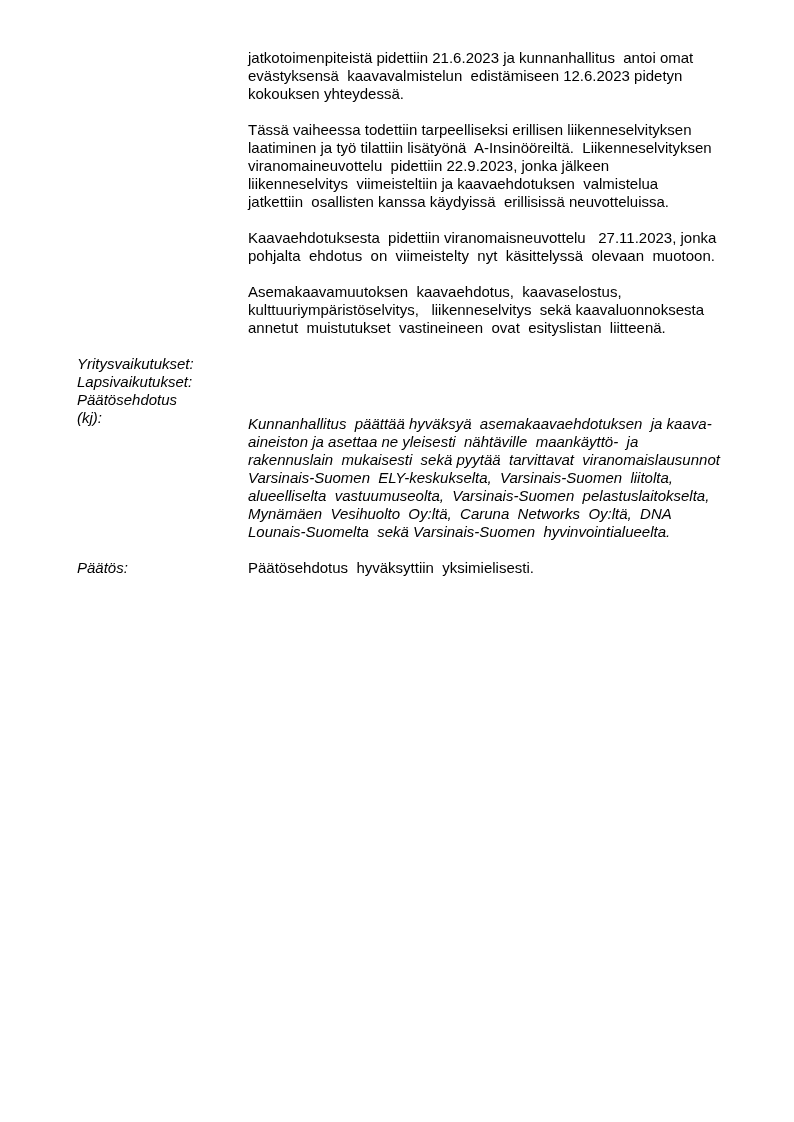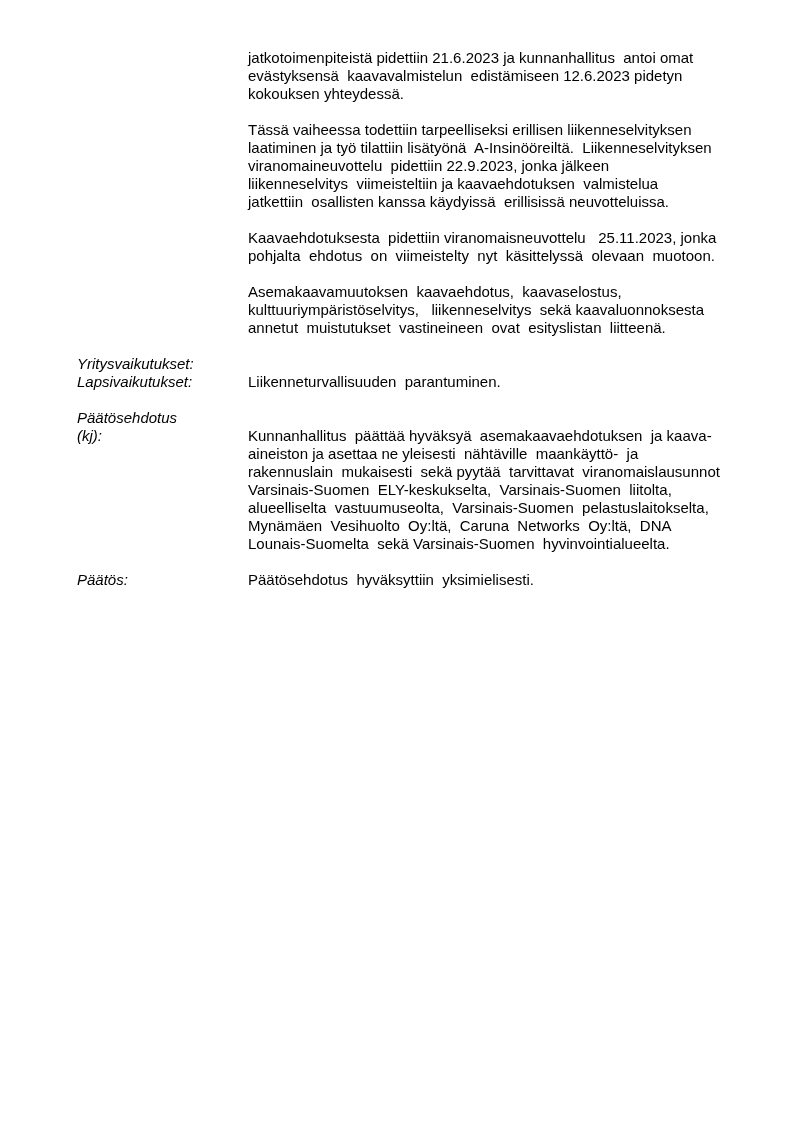--- a/index.html
+++ b/index.html
@@ -48,41 +48,38 @@
         <div class="label-col"></div>
         <div class="body-col">
           <div class="paragraph">jatkotoimenpiteistä pidettiin 21.6.2023 ja kunnanhallitus  antoi omat
 evästyksensä  kaavavalmistelun  edistämiseen 12.6.2023 pidetyn
 kokouksen yhteydessä.</div>
           <div class="paragraph">Tässä vaiheessa todettiin tarpeelliseksi erillisen liikenneselvityksen
 laatiminen ja työ tilattiin lisätyönä  A-Insinööreiltä.  Liikenneselvityksen
 viranomaineuvottelu  pidettiin 22.9.2023, jonka jälkeen
 liikenneselvitys  viimeisteltiin ja kaavaehdotuksen  valmistelua
 jatkettiin  osallisten kanssa käydyissä  erillisissä neuvotteluissa.</div>
-          <div class="paragraph">Kaavaehdotuksesta  pidettiin viranomaisneuvottelu   25.11.2023, jonka
+          <div class="paragraph">Kaavaehdotuksesta  pidettiin viranomaisneuvottelu   27.11.2023, jonka
 pohjalta  ehdotus  on  viimeistelty  nyt  käsittelyssä  olevaan  muotoon.</div>
           <div class="paragraph">Asemakaavamuutoksen  kaavaehdotus,  kaavaselostus,
 kulttuuriympäristöselvitys,   liikenneselvitys  sekä kaavaluonnoksesta
 annetut  muistutukset  vastineineen  ovat  esityslistan  liitteenä.</div>
         </div>
       </div>
       <div class="row">
         <div class="label-col">Yritysvaikutukset:</div>
       </div>
       <div class="row">
         <div class="label-col">Lapsivaikutukset:</div>
-        <div class="body-col">
-          <div class="paragraph">Liikenneturvallisuuden  parantuminen.</div>
-        </div>
       </div>
       <div class="row">
         <div class="label-col">Päätösehdotus
 (kj):</div>
         <div class="body-col">
-          <div class="paragraph" style="margin-top: 18px;">Kunnanhallitus  päättää hyväksyä  asemakaavaehdotuksen  ja kaava-
+          <div class="paragraph" style="margin-top: 24px; font-style: italic;">Kunnanhallitus  päättää hyväksyä  asemakaavaehdotuksen  ja kaava-
 aineiston ja asettaa ne yleisesti  nähtäville  maankäyttö-  ja
 rakennuslain  mukaisesti  sekä pyytää  tarvittavat  viranomaislausunnot
 Varsinais-Suomen  ELY-keskukselta,  Varsinais-Suomen  liitolta,
 alueelliselta  vastuumuseolta,  Varsinais-Suomen  pelastuslaitokselta,
 Mynämäen  Vesihuolto  Oy:ltä,  Caruna  Networks  Oy:ltä,  DNA
 Lounais-Suomelta  sekä Varsinais-Suomen  hyvinvointialueelta.</div>
         </div>
       </div>
       <div class="row">
         <div class="label-col">Päätös:</div>

